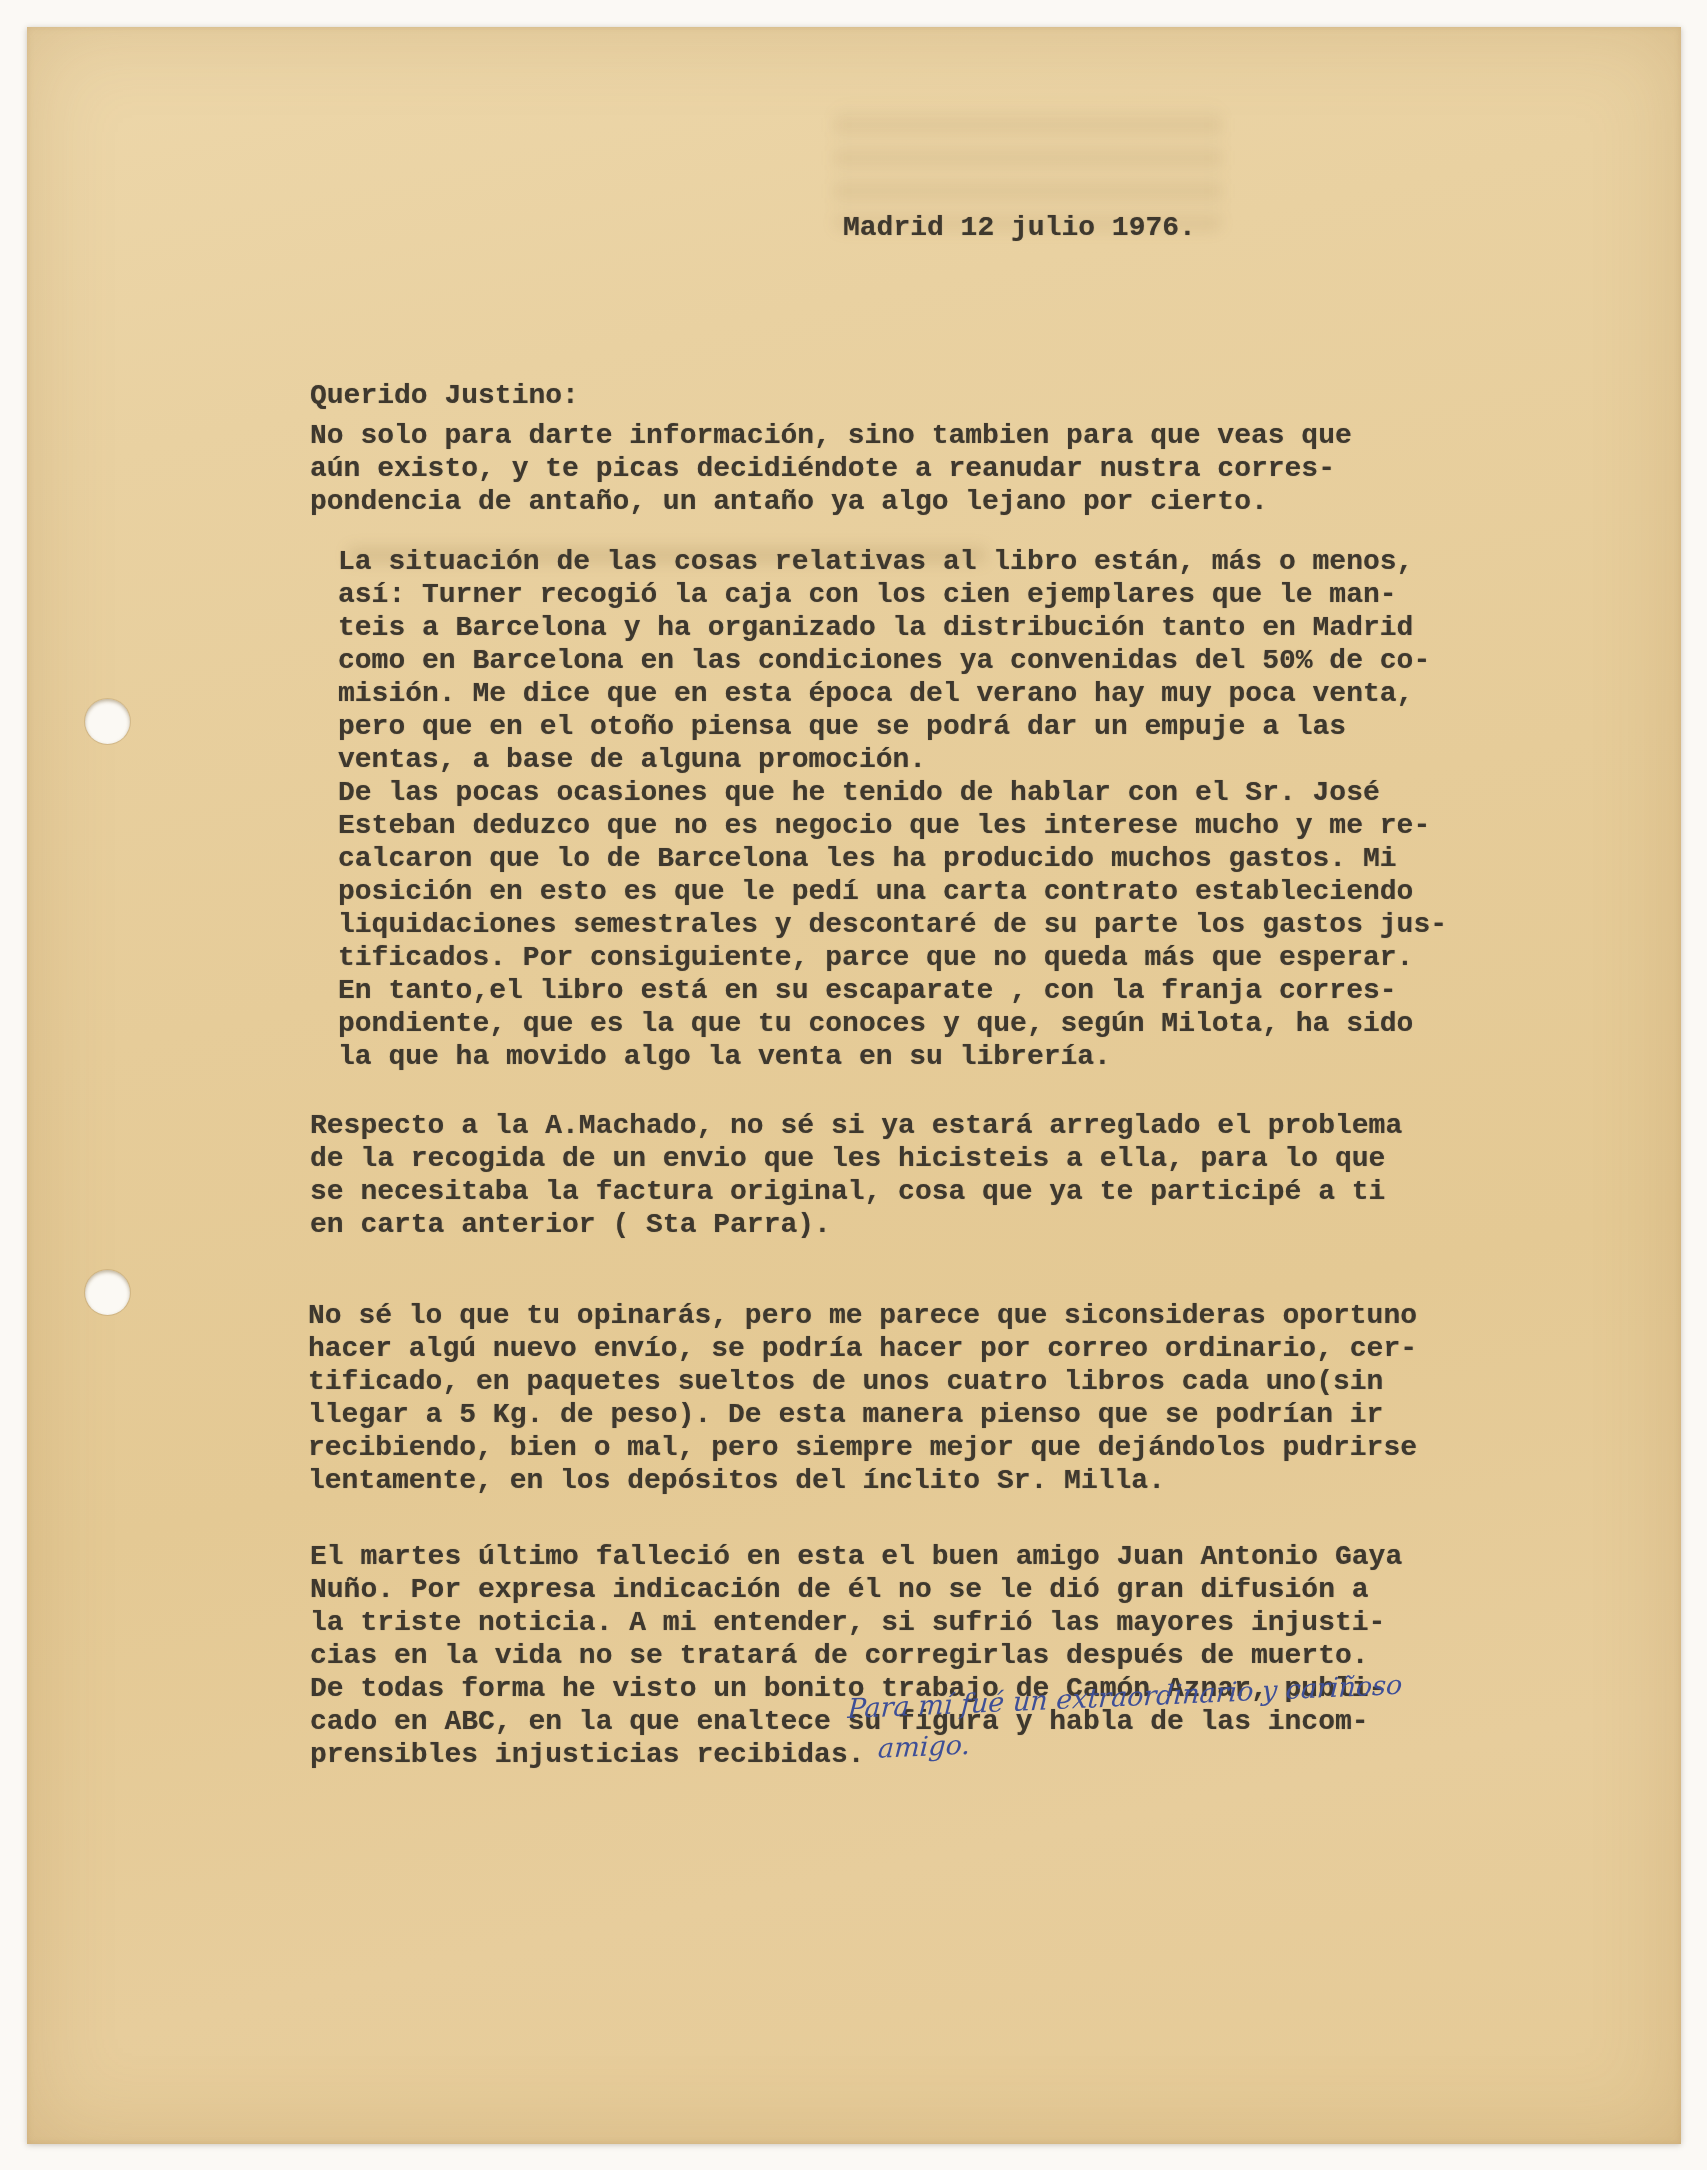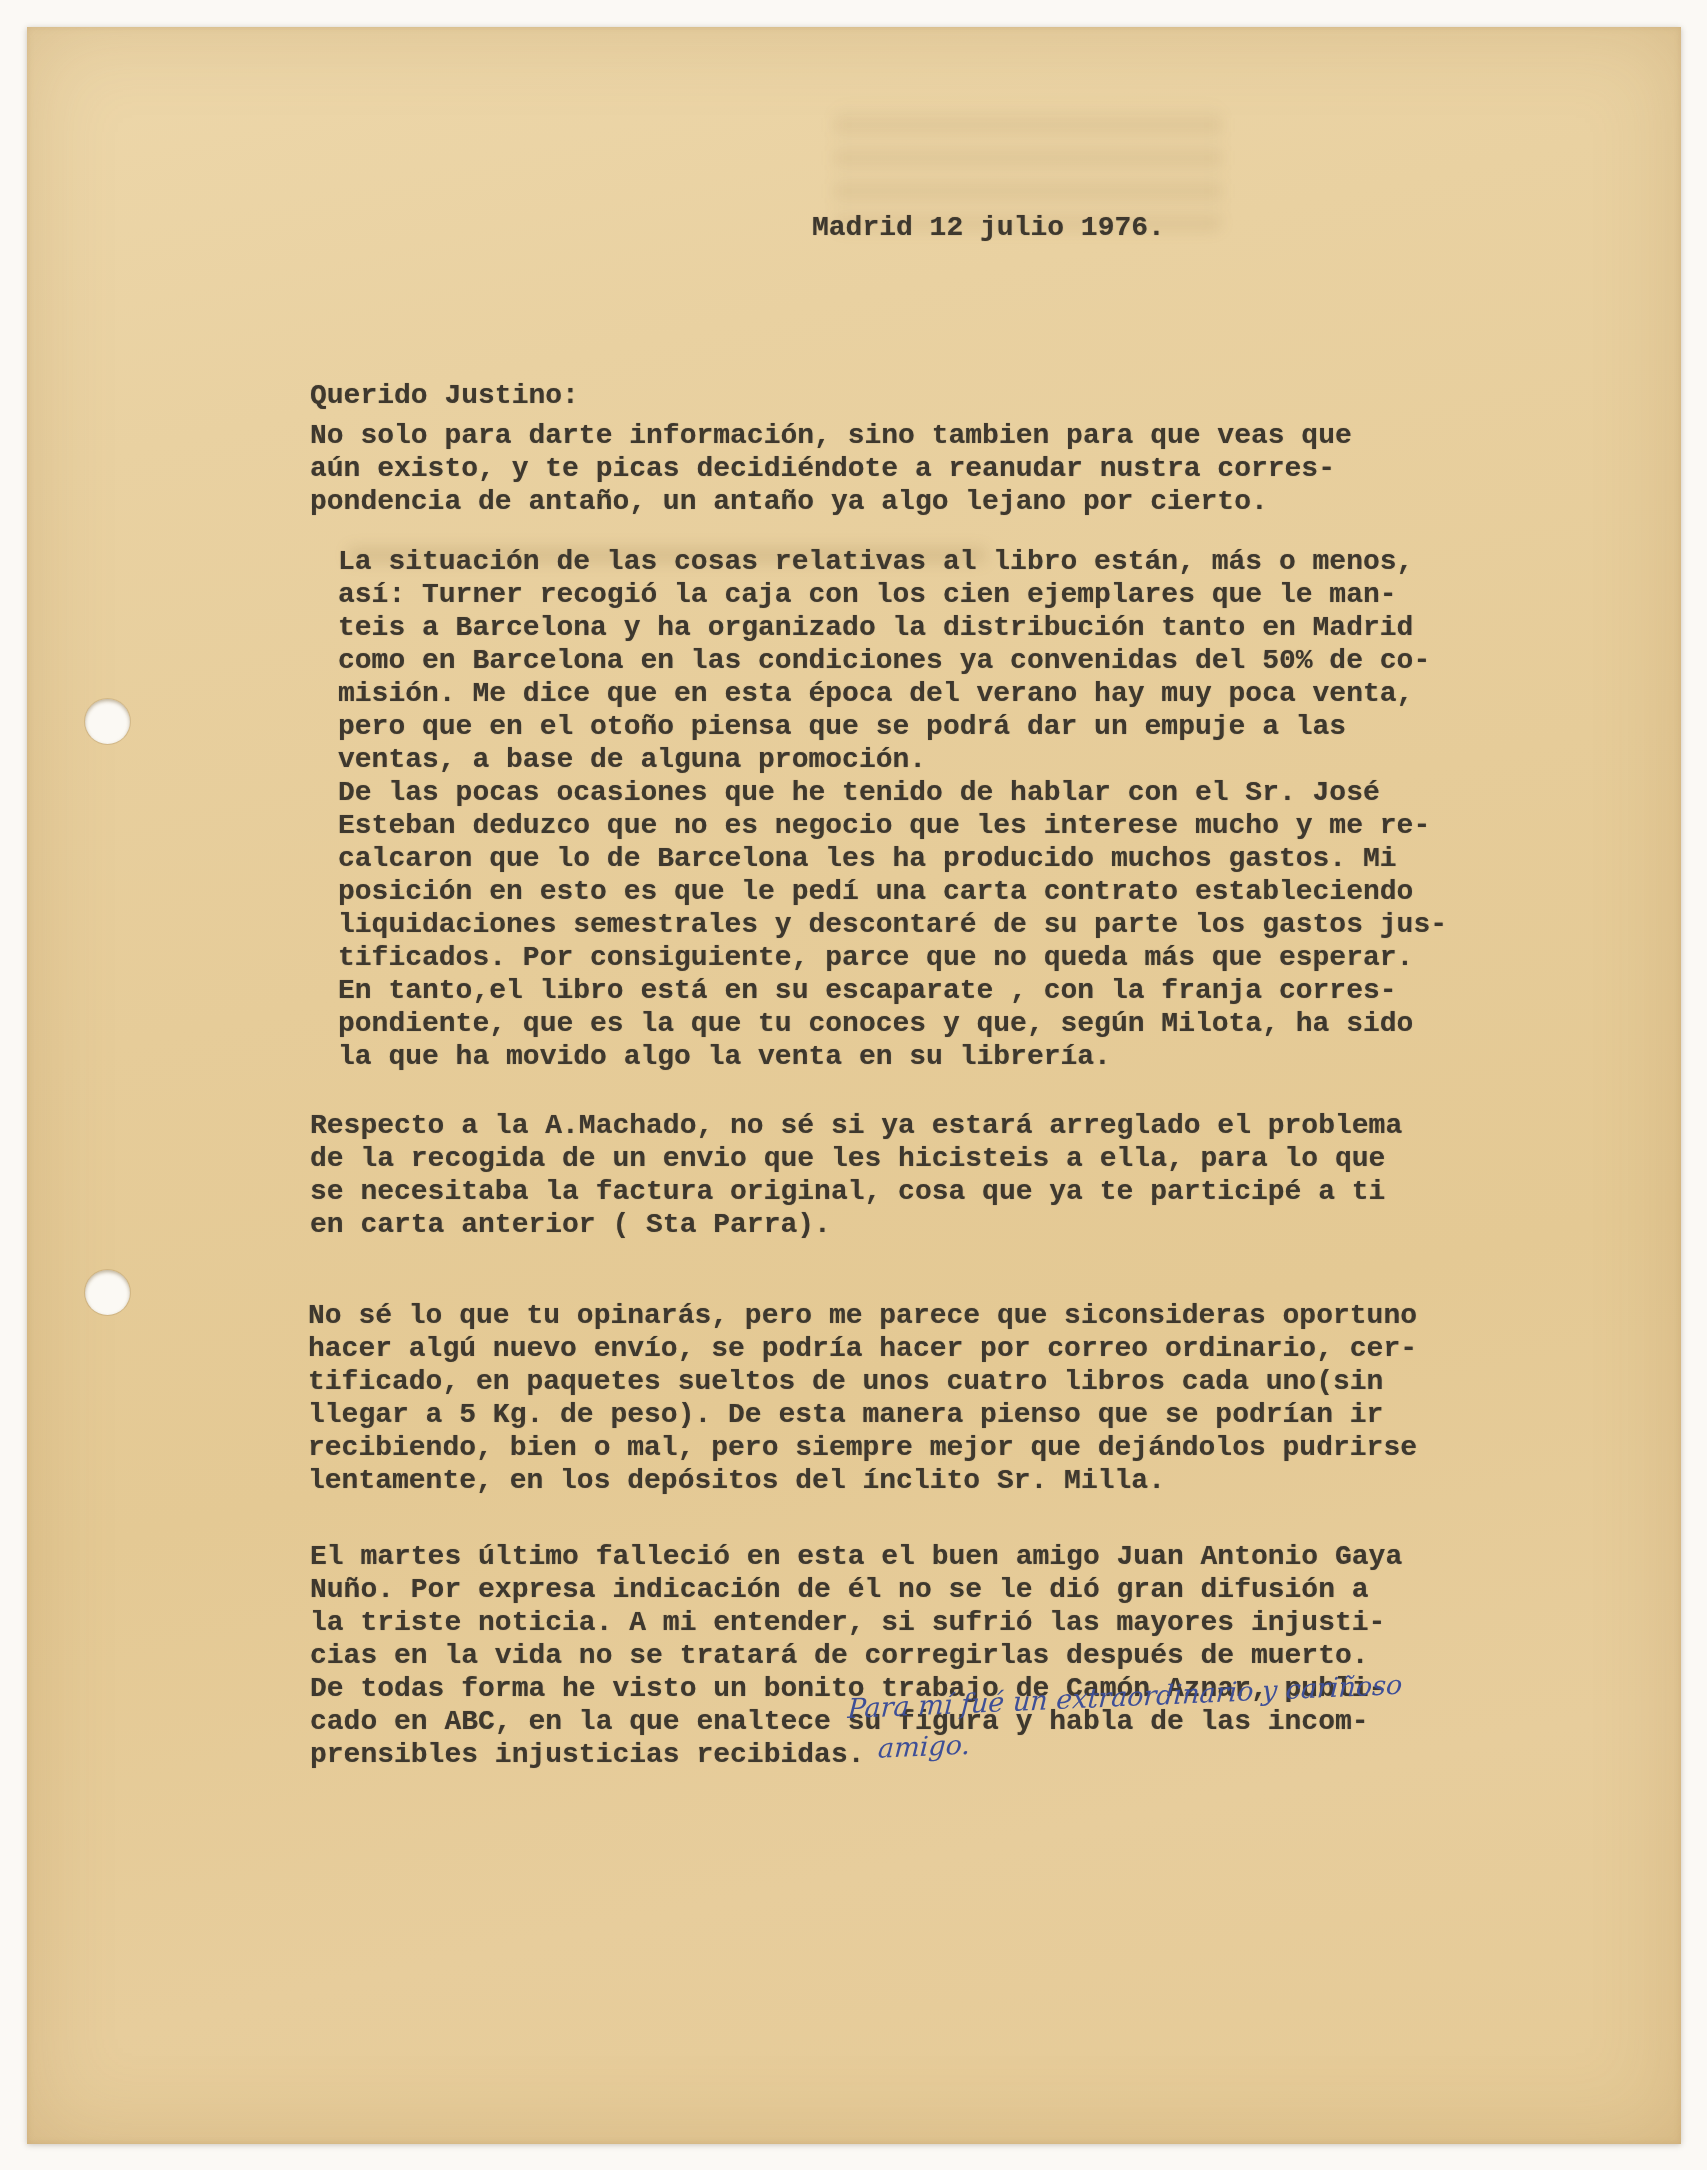--- a/index.html
+++ b/index.html
@@ -69,21 +69,21 @@
   .typed {
     position: absolute;
     color: #3e382e;
     font-size: 28px;
     font-weight: bold;
     line-height: 33px;
     letter-spacing: 0px;
     white-space: pre-line;
     text-shadow: 0 0 1px rgba(62, 56, 46, 0.55);
   }
-  .date-line   { left: 785px; top: 184px; text-align: center; }
+  .date-line   { left: 816px; top: 184px; text-align: center; }
   .salutation  { left: 283px; top: 314px; margin-top: 38px; }
   .para-1      { left: 283px; top: 392px; }
   .para-2      { left: 283px; top: 518px; margin-left: 28px; }
   .para-3      { left: 283px; top: 1082px; }
   .para-4      { left: 281px; top: 1244px; margin-top: 28px; }
   .para-5      { left: 283px; top: 1513px; }
   .para-6      { left: 283px; top: 1741px; }
 
   .handwriting {
     position: absolute;

